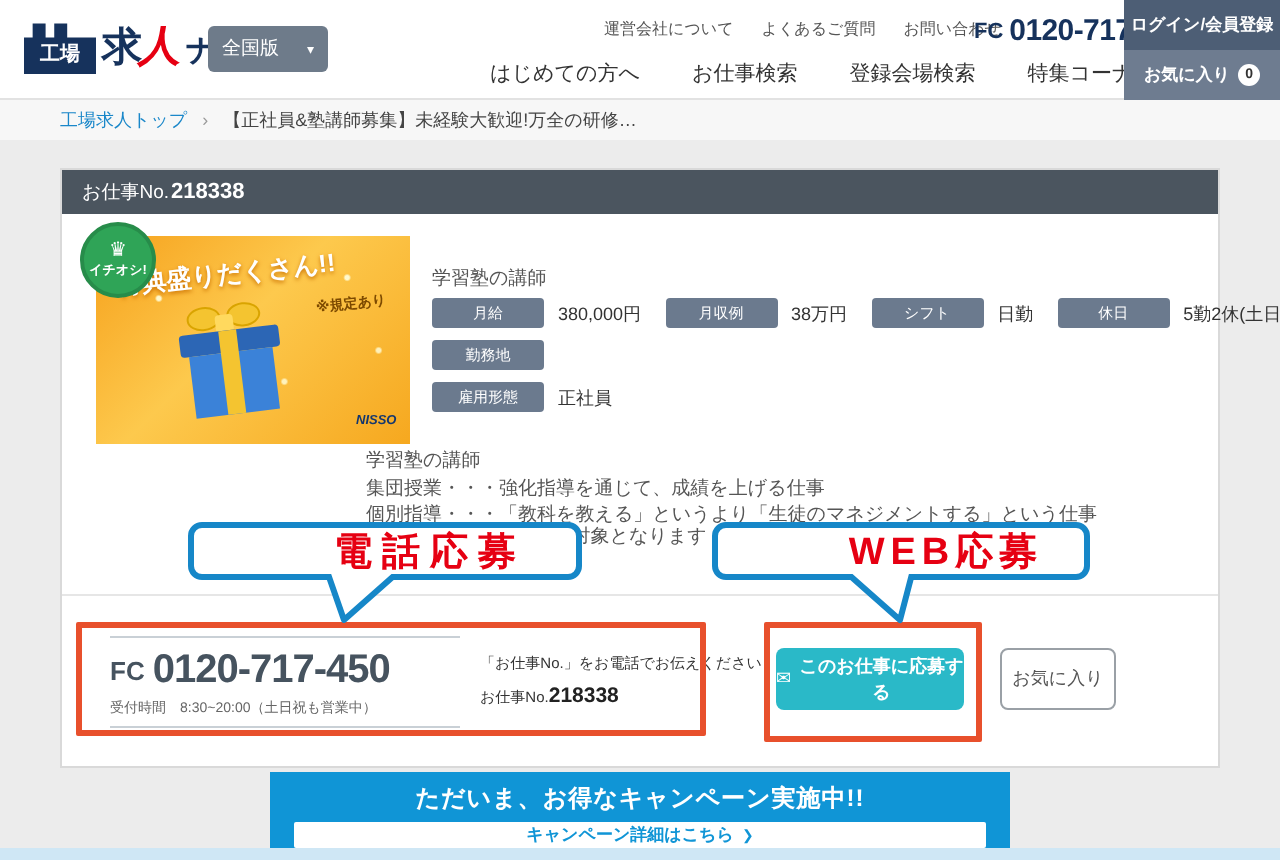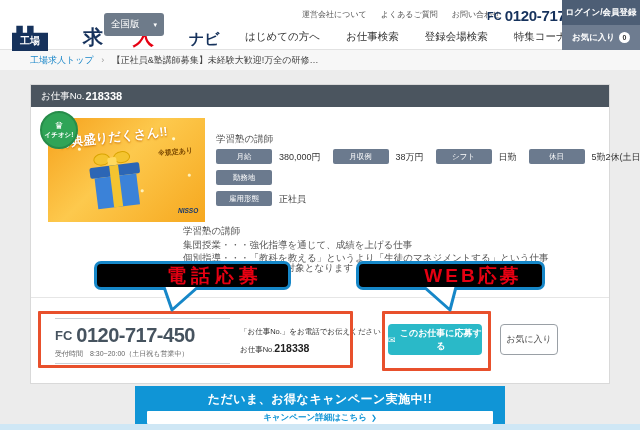--- a/index.html
+++ b/index.html
@@ -2,21 +2,21 @@
 <html><head>
 <meta charset="utf-8">
 <style>
   * { margin:0; padding:0; box-sizing:border-box; font-family:"Liberation Sans","DejaVu Sans",sans-serif; }
   body { width:640px; height:430px; overflow:hidden; }
   .page { position:relative; width:640px; height:430px; background:#ececec; overflow:hidden; }
   .abs { position:absolute; }
 
   
   .header { left:0; top:0; width:640px; height:50px; background:#fff; border-bottom:1px solid #e2e2e2; z-index:3; }
-  .logo-wrap { left:12px; top:23px; display:flex; align-items:center; z-index:4;gap:32px; }
+  .logo-wrap { left:12px; top:9px; display:flex; align-items:center; z-index:4; }
   .factory-icon { width:36px; height:28px; background:#16325c; clip-path:polygon(0 100%,0 35%,12% 35%,12% 10%,30% 10%,30% 35%,42% 35%,42% 10%,60% 10%,60% 35%,100% 35%,100% 100%); display:flex; align-items:flex-end; justify-content:center; }
   .factory-icon span { color:#fff; font-size:10px; font-weight:bold; padding-bottom:3px; }
   .logo-kyu { font-size:20px; font-weight:900; color:#16325c; margin-left:3px; }
   .logo-jin { font-size:21px; font-weight:900; color:#e60012; transform:skewX(-8deg); margin-left:-1px; }
   .logo-navi { font-size:15px; font-weight:900; color:#16325c; margin-left:2px; padding-top:5px; }
   .region-select { left:104px; top:13px; width:60px; height:23px; background:#6e7b8a; border-radius:3px; color:#fff; font-size:9.5px; display:flex; align-items:center; justify-content:space-between; padding:0 7px; z-index:4; cursor:pointer; }
   .region-select .chev { font-size:7px; }
   .util-links { left:302px; top:9px; display:flex; gap:14px; font-size:8px; color:#555; z-index:4; }
   .util-links span { cursor:pointer; }
   .header-phone { left:487px; top:7px; display:flex; align-items:center; gap:3px; z-index:4; }
@@ -79,21 +79,21 @@
   .phone-jobno { left:240px; top:342px; font-size:7.5px; color:#333; z-index:3; }
   .phone-jobno b { font-size:10.5px; color:#222; }
   .web-btn { left:388px; top:324px; width:94px; height:31px; background:#2ab9c8; border:none; border-radius:4px; color:#fff; font-size:9px; font-weight:900; display:flex; align-items:center; justify-content:center; gap:4px; z-index:15; cursor:pointer; }
   .web-btn .micon { font-size:9px; }
   .fav-btn { left:500px; top:324px; width:58px; height:31px; background:#fff; border:1px solid #9aa0a6; border-radius:4px; color:#555; font-size:9px; display:flex; align-items:center; justify-content:center; z-index:15; cursor:pointer; }
 
   
   .redbox { border:3px solid #e8502c; background:transparent; z-index:20; border-radius:1px; }
   .redbox-phone { left:38px; top:311px; width:315px; height:57px; }
   .redbox-web { left:382px; top:311px; width:109px; height:60px; }
-  .bubble { height:29px; background:#000000; border:3px solid #1687c8; border-radius:7px; display:flex; align-items:center; justify-content:center; font-size:19px; font-weight:900; color:#e60012; letter-spacing:5px; z-index:30;padding-left:45px; }
+  .bubble { height:29px; background:#ffffff; border:3px solid #1687c8; border-radius:7px; display:flex; align-items:center; justify-content:center; font-size:19px; font-weight:900; color:#e60012; letter-spacing:5px; z-index:30;padding-left:45px; }
   .bubble-phone { left:94px; top:261px; width:197px; }
   .bubble-web { left:356px; top:261px; width:189px; letter-spacing:3px; }
   .tail { z-index:31; }
   .tail-phone { left:158px; top:287px; }
   .tail-web { left:420px; top:287px; }
 
   
   .campaign { left:135px; top:386px; width:370px; height:38px; background:#1095d6; z-index:5; cursor:pointer; }
   .camp-title { text-align:center; color:#fff; font-size:12px; font-weight:900; margin-top:5px; letter-spacing:0.5px; }
   .camp-bar { margin:3px 12px 0; height:13px; background:#fff; border-radius:1px; display:flex; align-items:center; justify-content:center; gap:4px; font-size:8.5px; font-weight:900; color:#1095d6; cursor:pointer; }

